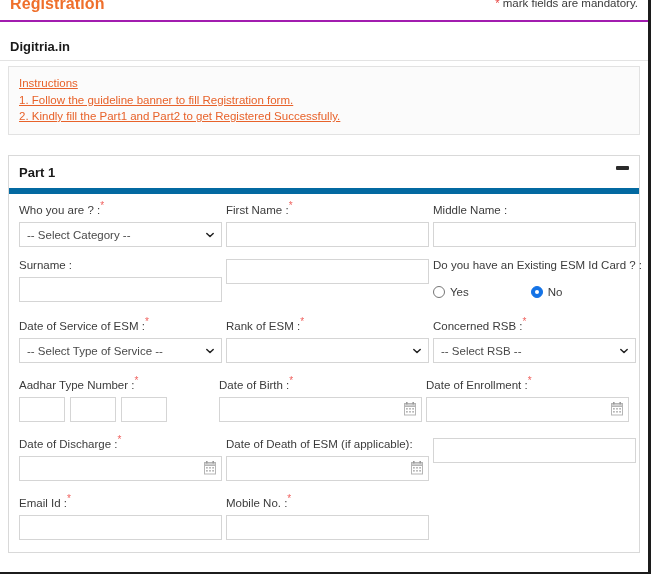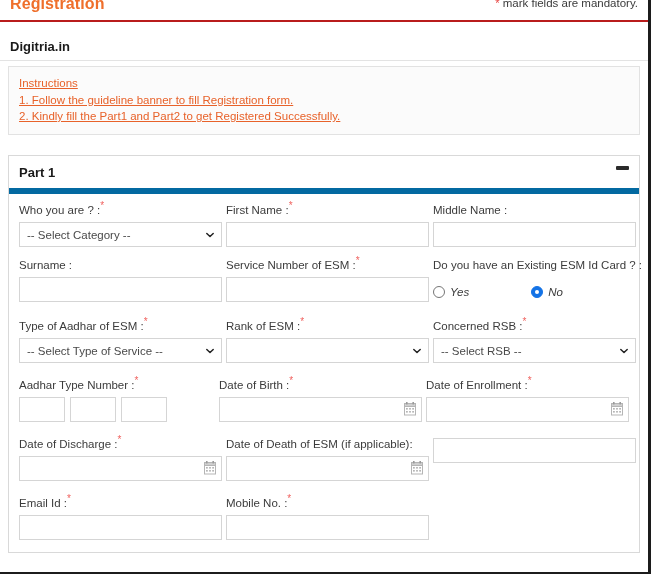--- a/index.html
+++ b/index.html
@@ -17,21 +17,21 @@
     position: relative;
     box-sizing: border-box;
     border-right: 3px solid #1c1c1c;
     border-bottom: 2px solid #1c1c1c;
   }
 
   
   .page-head {
     position: relative;
     height: 22px;
-    border-bottom: 2px solid #b91c1c;
+    border-bottom: 2px solid #a21caf;
     padding: 0 10px;
     box-sizing: border-box;
   }
   .page-title {
     position: absolute;
     left: 10px;
     top: -5px;
     font-size: 16px;
     font-weight: bold;
     color: #ef6f2b;
@@ -231,21 +231,20 @@
     left: 3px;
     top: 3px;
     width: 4px;
     height: 4px;
     border-radius: 50%;
     background: #ffffff;
   }
   .radio-label {
     font-size: 11.5px;
     color: #3b3b3b;
-    font-style: italic;
   }
 
   
   .aadhar {
     display: flex;
   }
   .aadhar .txt {
     width: 46px;
     margin-right: 5px;
   }
@@ -317,23 +316,20 @@
 
     <div class="row">
       <div class="col">
         <span class="lbl">
           <span>Surname :</span><span class="star"></span>
         </span>
         <input class="txt" type="text" value="" style="">
       </div>
 
       <div class="col">
-        <span class="lbl">
-          <span>Service Number of ESM :</span><span class="star">*</span>
-        </span>
         <input class="txt" type="text" value="" style="">
       </div>
 
       <div class="col">
         <span class="lbl">
           <span>Do you have an Existing ESM Id Card ? :</span><span class="star"></span>
         </span>
         <div class="radio-row">
           <label class="radio-item">
             <span class="radio-dot"></span>
@@ -345,21 +341,21 @@
           </label>
         </div>
       </div>
     </div>
 
     <div class="spacer-row"></div>
 
     <div class="row">
       <div class="col">
         <span class="lbl">
-          <span>Type of Aadhar of ESM :</span><span class="star">*</span>
+          <span>Date of Service of ESM :</span><span class="star">*</span>
         </span>
         <div class="sel-wrap">
           <select class="sel">
             <option>-- Select Type of Service --</option>
           </select>
           <span class="sel-caret">
             <svg width="8" height="8" viewBox="0 0 10 10">
                 <path d="M1 3 L5 7 L9 3" stroke="#222" stroke-width="1.8" fill="none" stroke-linecap="round" stroke-linejoin="round"></path>
               </svg>
           </span>

